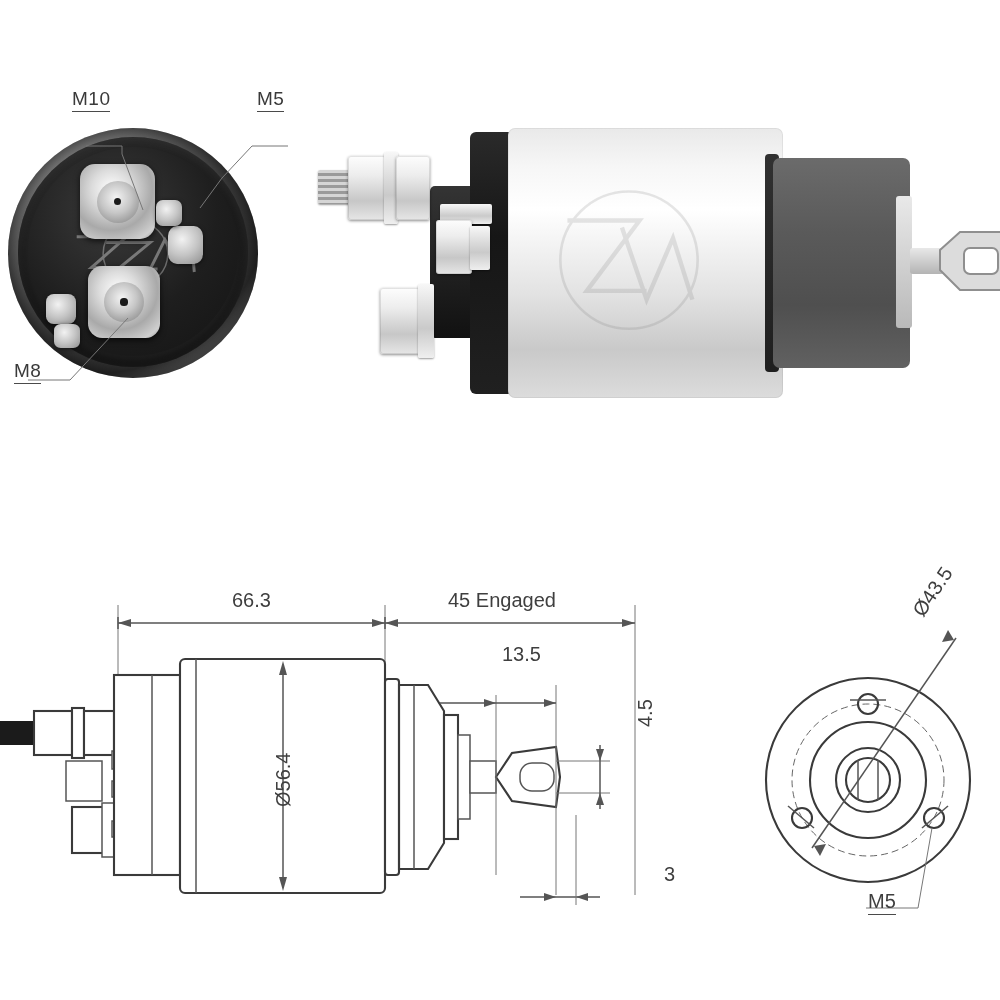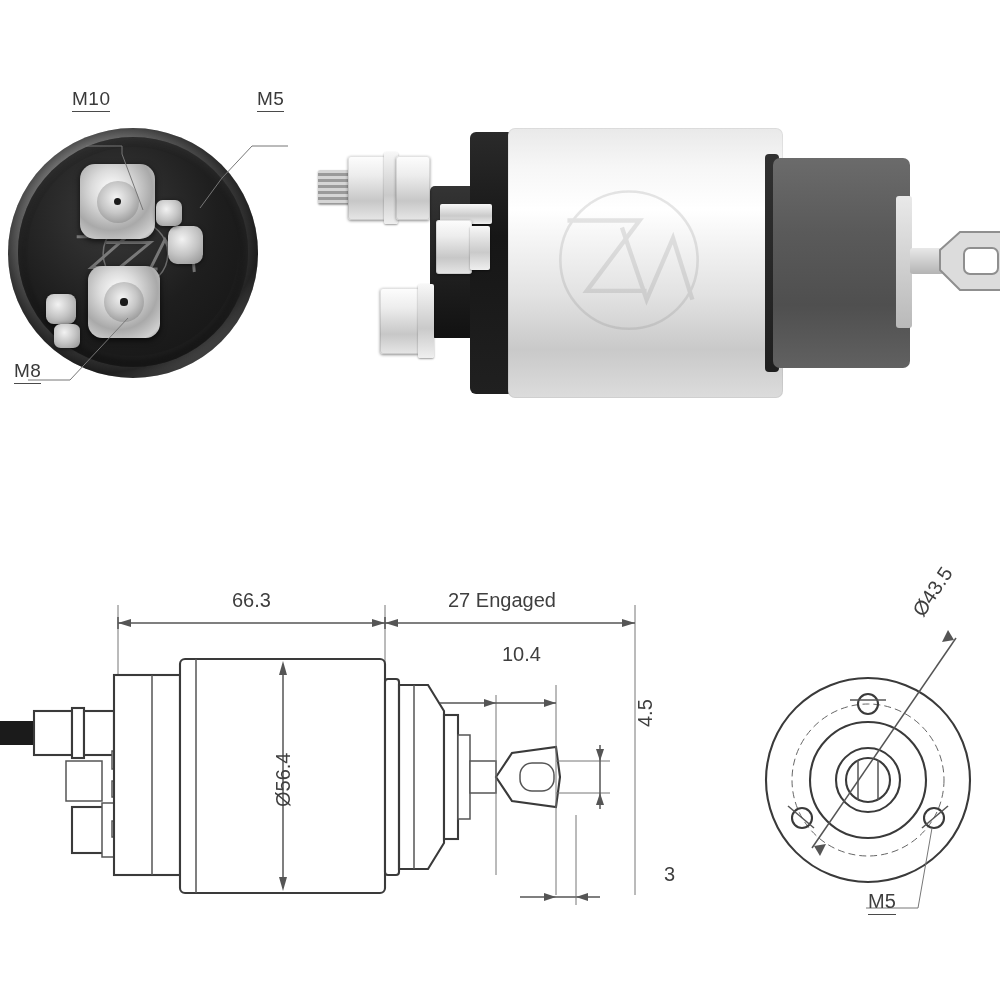--- a/index.html
+++ b/index.html
@@ -203,22 +203,22 @@
     <polygon points="600,186 596,174 604,174" fill="#555"></polygon>
     <polygon points="600,218 596,230 604,230" fill="#555"></polygon>
 
     <path class="ln-md" d="M520 322 H600"></path>
     <polygon points="556,322 544,318 544,326" fill="#555"></polygon>
     <polygon points="576,322 588,318 588,326" fill="#555"></polygon>
     <path class="ln-lt" d="M576 240 V330"></path>
   </svg>
 
   <div class="abs dim" style="left:232px;top:14px;">66.3</div>
-  <div class="abs dim" style="left:448px;top:14px;">27 Engaged</div>
-  <div class="abs dim" style="left:502px;top:68px;">10.4</div>
+  <div class="abs dim" style="left:448px;top:14px;">45 Engaged</div>
+  <div class="abs dim" style="left:502px;top:68px;">13.5</div>
   <div class="abs dim rot90" style="left:272px;top:232px;">Ø56.4</div>
   <div class="abs dim rot90" style="left:634px;top:152px;">4.5</div>
   <div class="abs dim" style="left:664px;top:288px;">3</div>
 </div>
 
 <div class="abs" style="left:740px;top:600px;width:260px;height:360px;">
   <svg width="260" height="360">
     <circle cx="128" cy="180" r="102" class="ln-th" fill="#ffffff"></circle>
     <circle cx="128" cy="180" r="76" class="ln-dash" fill="none"></circle>
     <circle cx="128" cy="180" r="58" class="ln-th" fill="none"></circle>

